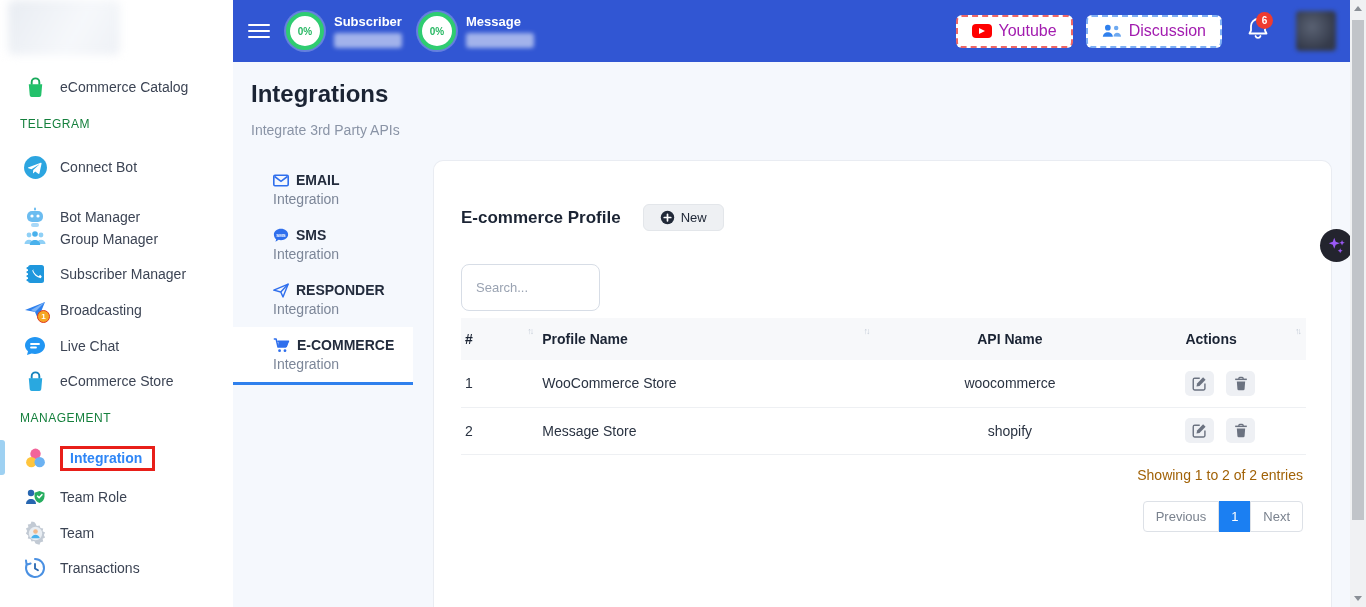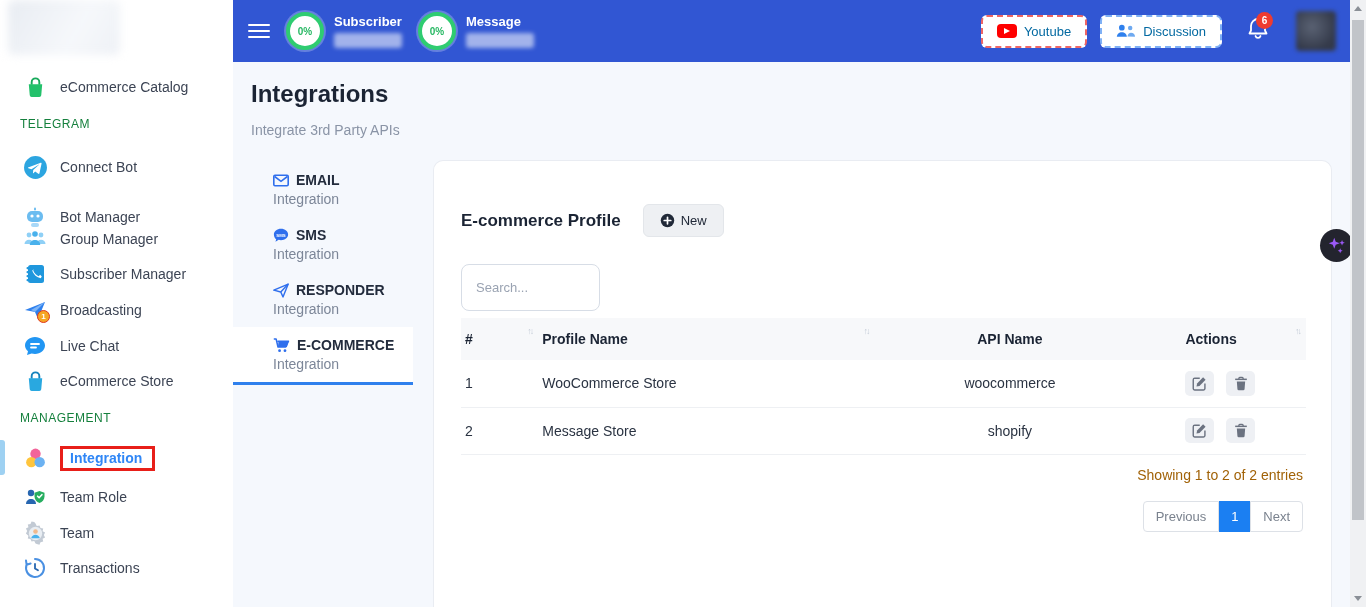--- a/index.html
+++ b/index.html
@@ -28,21 +28,21 @@
   .hamburger span { display:block; height:2px; background:#fff; margin:4px 0; border-radius:2px; }
   .prog-wrap { display:flex; align-items:center; margin-left:16px; }
   .prog-circle { width:38px; height:38px; border-radius:50%; background:#fff; border:4px solid #2fcc71;
                  display:flex; align-items:center; justify-content:center; box-shadow:0 0 0 2px rgba(255,255,255,.25); }
   .prog-circle b { font-size:10px; color:#27b863; }
   .prog-text { margin-left:10px; }
   .prog-text .t { color:#fff; font-size:13px; font-weight:bold; }
   .prog-text .blurval { width:68px; height:15px; margin-top:4px; background:rgba(255,255,255,.55); filter:blur(2px); border-radius:3px; }
   .top-right { margin-left:auto; display:flex; align-items:center; margin-right:14px; }
   .top-btn { height:33px; background:#fff; border-radius:6px; display:flex; align-items:center; padding:0 14px;
-             font-size:13px; color:#0369a1; cursor:pointer; }
+             font-size:16px; color:#a21caf; cursor:pointer; }
   .btn-youtube { border:2px dashed #e66; margin-right:13px; }
   .btn-discussion { border:2px dashed #7fb0f5; }
   .yt-icon { width:20px; height:14px; background:#f00; border-radius:4px; position:relative; margin-right:7px; }
   .yt-icon:after { content:""; position:absolute; left:7px; top:3.5px; border-left:6px solid #fff; border-top:3.5px solid transparent; border-bottom:3.5px solid transparent; }
   .bell-wrap { position:relative; margin:0 26px 0 24px; cursor:pointer; }
   .notif-badge { position:absolute; top:-4px; left:10px; width:17px; height:17px; background:#ee3b30; border-radius:50%;
                  color:#fff; font-size:10px; font-weight:bold; display:flex; align-items:center; justify-content:center; }
   .avatar { width:40px; height:40px; border-radius:4px; background:radial-gradient(circle at 40% 40%, #5a6273, #343a4a 70%); filter:blur(2px); cursor:pointer; }
 
   
@@ -54,21 +54,21 @@
   .subnav-item { padding:10px 0 10px 40px; cursor:pointer; }
   .subnav-item .ttl { font-size:14px; font-weight:bold; color:#232c3d; display:flex; align-items:center; }
   .subnav-item .ttl svg { margin-right:7px; }
   .subnav-item .sub { font-size:14px; color:#7c8698; margin-top:3px; }
   .subnav-item.active { background:#fff; border-bottom:3px solid #2f80ed; }
 
   .card { position:absolute; left:200px; top:98px; right:18px; height:470px; background:#fff;
           border:1px solid #e9ecf2; border-radius:10px 10px 0 0; border-bottom:none; }
   .card-head { position:absolute; left:27px; top:43px; display:flex; align-items:center; }
   .card-title { font-size:17px; font-weight:bold; color:#1b2434; }
-  .new-btn { margin-left:22px; height:33px; background:#eef0f3; border:1px solid #e3e6ea; border-radius:6px;
+  .new-btn { margin-left:22px; height:27px; background:#eef0f3; border:1px solid #e3e6ea; border-radius:6px;
              display:flex; align-items:center; padding:0 16px; font-size:13px; color:#212938; cursor:pointer; }
   .new-btn svg { margin-right:6px; }
   .search-box { position:absolute; left:27px; top:103px; width:139px; height:47px; border:1px solid #d7dde6; border-radius:8px;
                 background:#fff; font-size:13px; color:#3c4454; padding:0 14px; outline:none; font-family:"Liberation Sans",sans-serif; }
   .search-box::placeholder { color:#9aa3b2; }
 
   table.grid { position:absolute; left:27px; top:157px; width:845px; border-collapse:collapse; }
   table.grid th { background:#f7f8fa; height:42px; font-size:14px; color:#1b2434; text-align:left; padding:0 4px; position:relative; }
   table.grid td { height:47px; font-size:14px; color:#2a3342; border-bottom:1px solid #eef0f3; padding:0 4px; }
   table.grid tr td:first-child, table.grid tr th:first-child { padding-left:4px; width:77px; }

